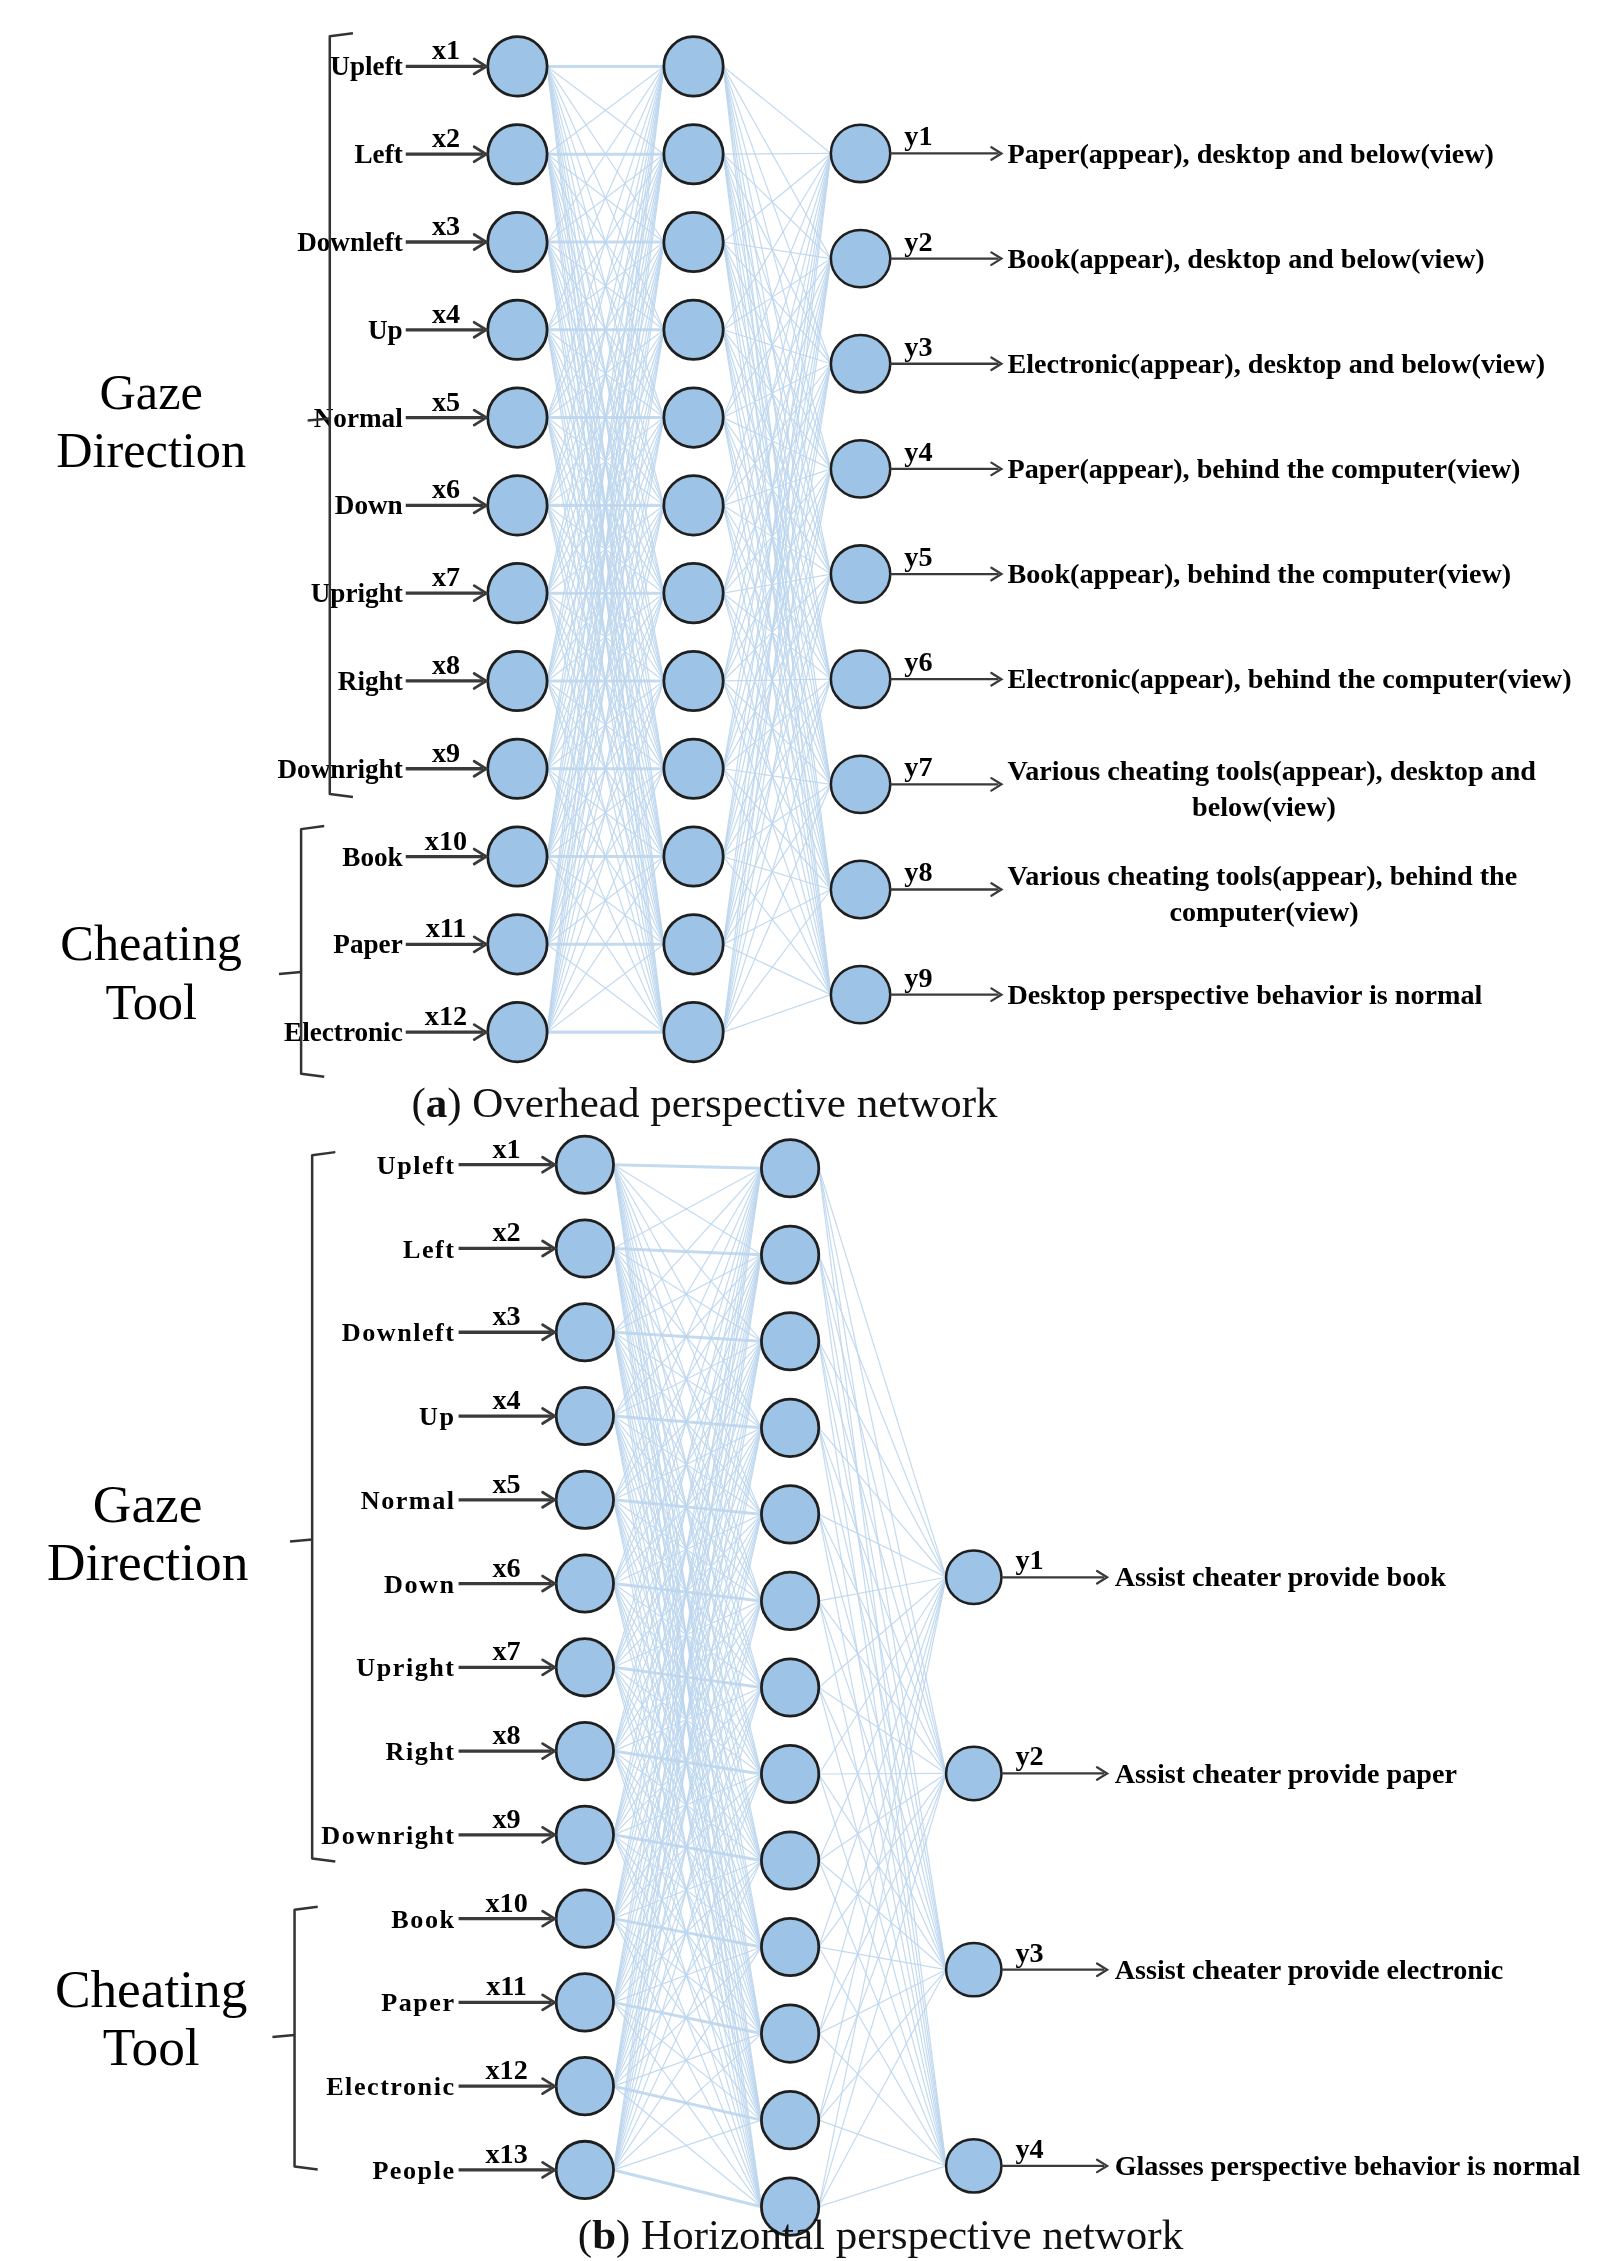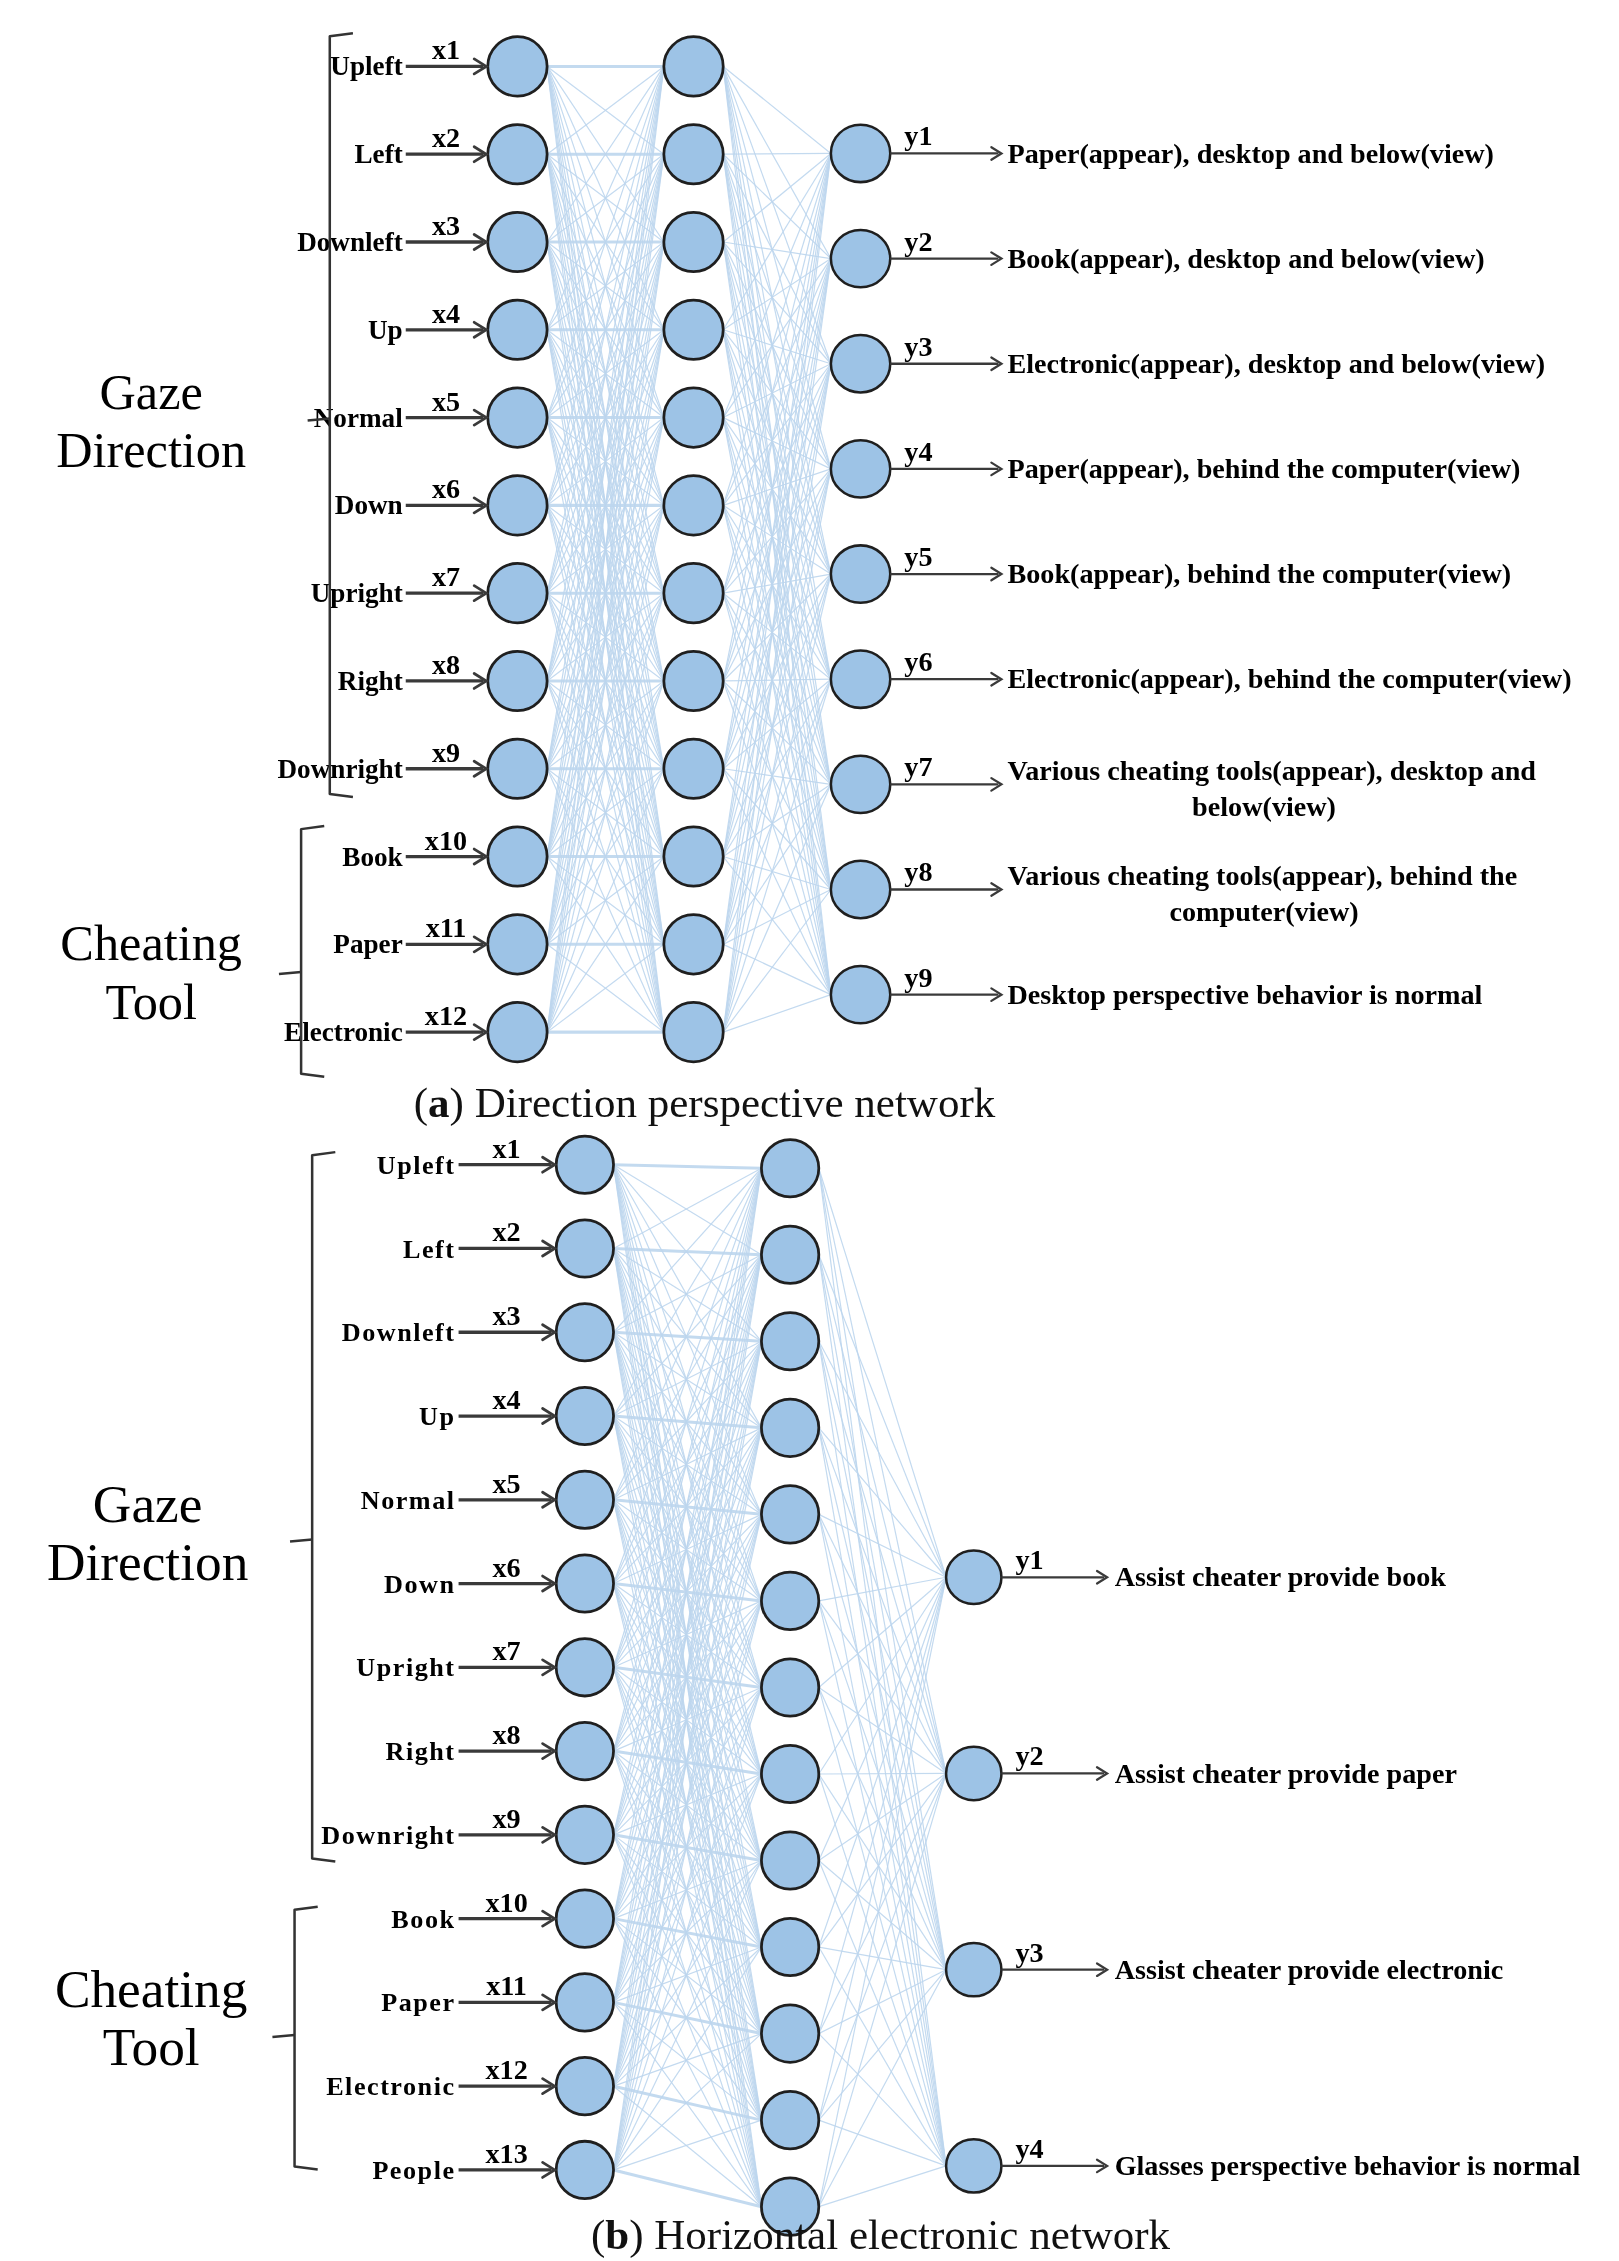--- a/index.html
+++ b/index.html
@@ -398,21 +398,21 @@
     <text x="300" y="812" class="grpa" text-anchor="middle">Gaze</text>
     <text x="300" y="928" class="grpa" text-anchor="middle">Direction</text>
     <path d="M 701 66 L 655 72 L 655 1578 L 701 1584" fill="none" stroke="#333" stroke-width="5" stroke-linejoin="round"></path>
     <path d="M 655 832 L 611 836" fill="none" stroke="#333" stroke-width="5"></path>
     <text x="300" y="1908" class="grpa" text-anchor="middle">Cheating</text>
     <text x="300" y="2026" class="grpa" text-anchor="middle">Tool</text>
     <path d="M 644 1642 L 598 1648 L 598 2134 L 644 2140" fill="none" stroke="#333" stroke-width="5" stroke-linejoin="round"></path>
     <path d="M 598 1932 L 554 1936" fill="none" stroke="#333" stroke-width="5"></path>
   </svg>
 
-<div class="caption" id="caption-a"><span>(</span><span class="cap-bold">a</span><span>) Direction perspective network</span></div>
+<div class="caption" id="caption-a"><span>(</span><span class="cap-bold">a</span><span>) Overhead perspective network</span></div>
 
 <svg id="net-b" width="1620" height="1129" viewBox="0 0 3219 2244" xmlns="http://www.w3.org/2000/svg">
     <line x1="1219" y1="65" x2="1513" y2="72" stroke="#BDD6EE" stroke-width="6" opacity="0.9"></line>
     <line x1="1219" y1="65" x2="1513" y2="244" stroke="#BDD6EE" stroke-width="2.4" opacity="0.9"></line>
     <line x1="1219" y1="65" x2="1513" y2="416" stroke="#BDD6EE" stroke-width="2.4" opacity="0.9"></line>
     <line x1="1219" y1="65" x2="1513" y2="588" stroke="#BDD6EE" stroke-width="2.4" opacity="0.9"></line>
     <line x1="1219" y1="65" x2="1513" y2="760" stroke="#BDD6EE" stroke-width="2.4" opacity="0.9"></line>
     <line x1="1219" y1="65" x2="1513" y2="932" stroke="#BDD6EE" stroke-width="2.4" opacity="0.9"></line>
     <line x1="1219" y1="65" x2="1513" y2="1104" stroke="#BDD6EE" stroke-width="2.4" opacity="0.9"></line>
     <line x1="1219" y1="65" x2="1513" y2="1276" stroke="#BDD6EE" stroke-width="2.4" opacity="0.9"></line>
@@ -730,14 +730,14 @@
     <text x="293" y="775" class="grpb" text-anchor="middle">Gaze</text>
     <text x="293" y="890" class="grpb" text-anchor="middle">Direction</text>
     <path d="M 666 40 L 620 46 L 620 1444 L 666 1450" fill="none" stroke="#333" stroke-width="5" stroke-linejoin="round"></path>
     <path d="M 620 810 L 576 814" fill="none" stroke="#333" stroke-width="5"></path>
     <text x="300" y="1740" class="grpb" text-anchor="middle">Cheating</text>
     <text x="300" y="1855" class="grpb" text-anchor="middle">Tool</text>
     <path d="M 631 1540 L 585 1546 L 585 2056 L 631 2062" fill="none" stroke="#333" stroke-width="5" stroke-linejoin="round"></path>
     <path d="M 585 1795 L 541 1799" fill="none" stroke="#333" stroke-width="5"></path>
   </svg>
 
-<div class="caption" id="caption-b"><span>(</span><span class="cap-bold">b</span><span>) Horizontal electronic network</span></div>
+<div class="caption" id="caption-b"><span>(</span><span class="cap-bold">b</span><span>) Horizontal perspective network</span></div>
 
 
 </body></html>

